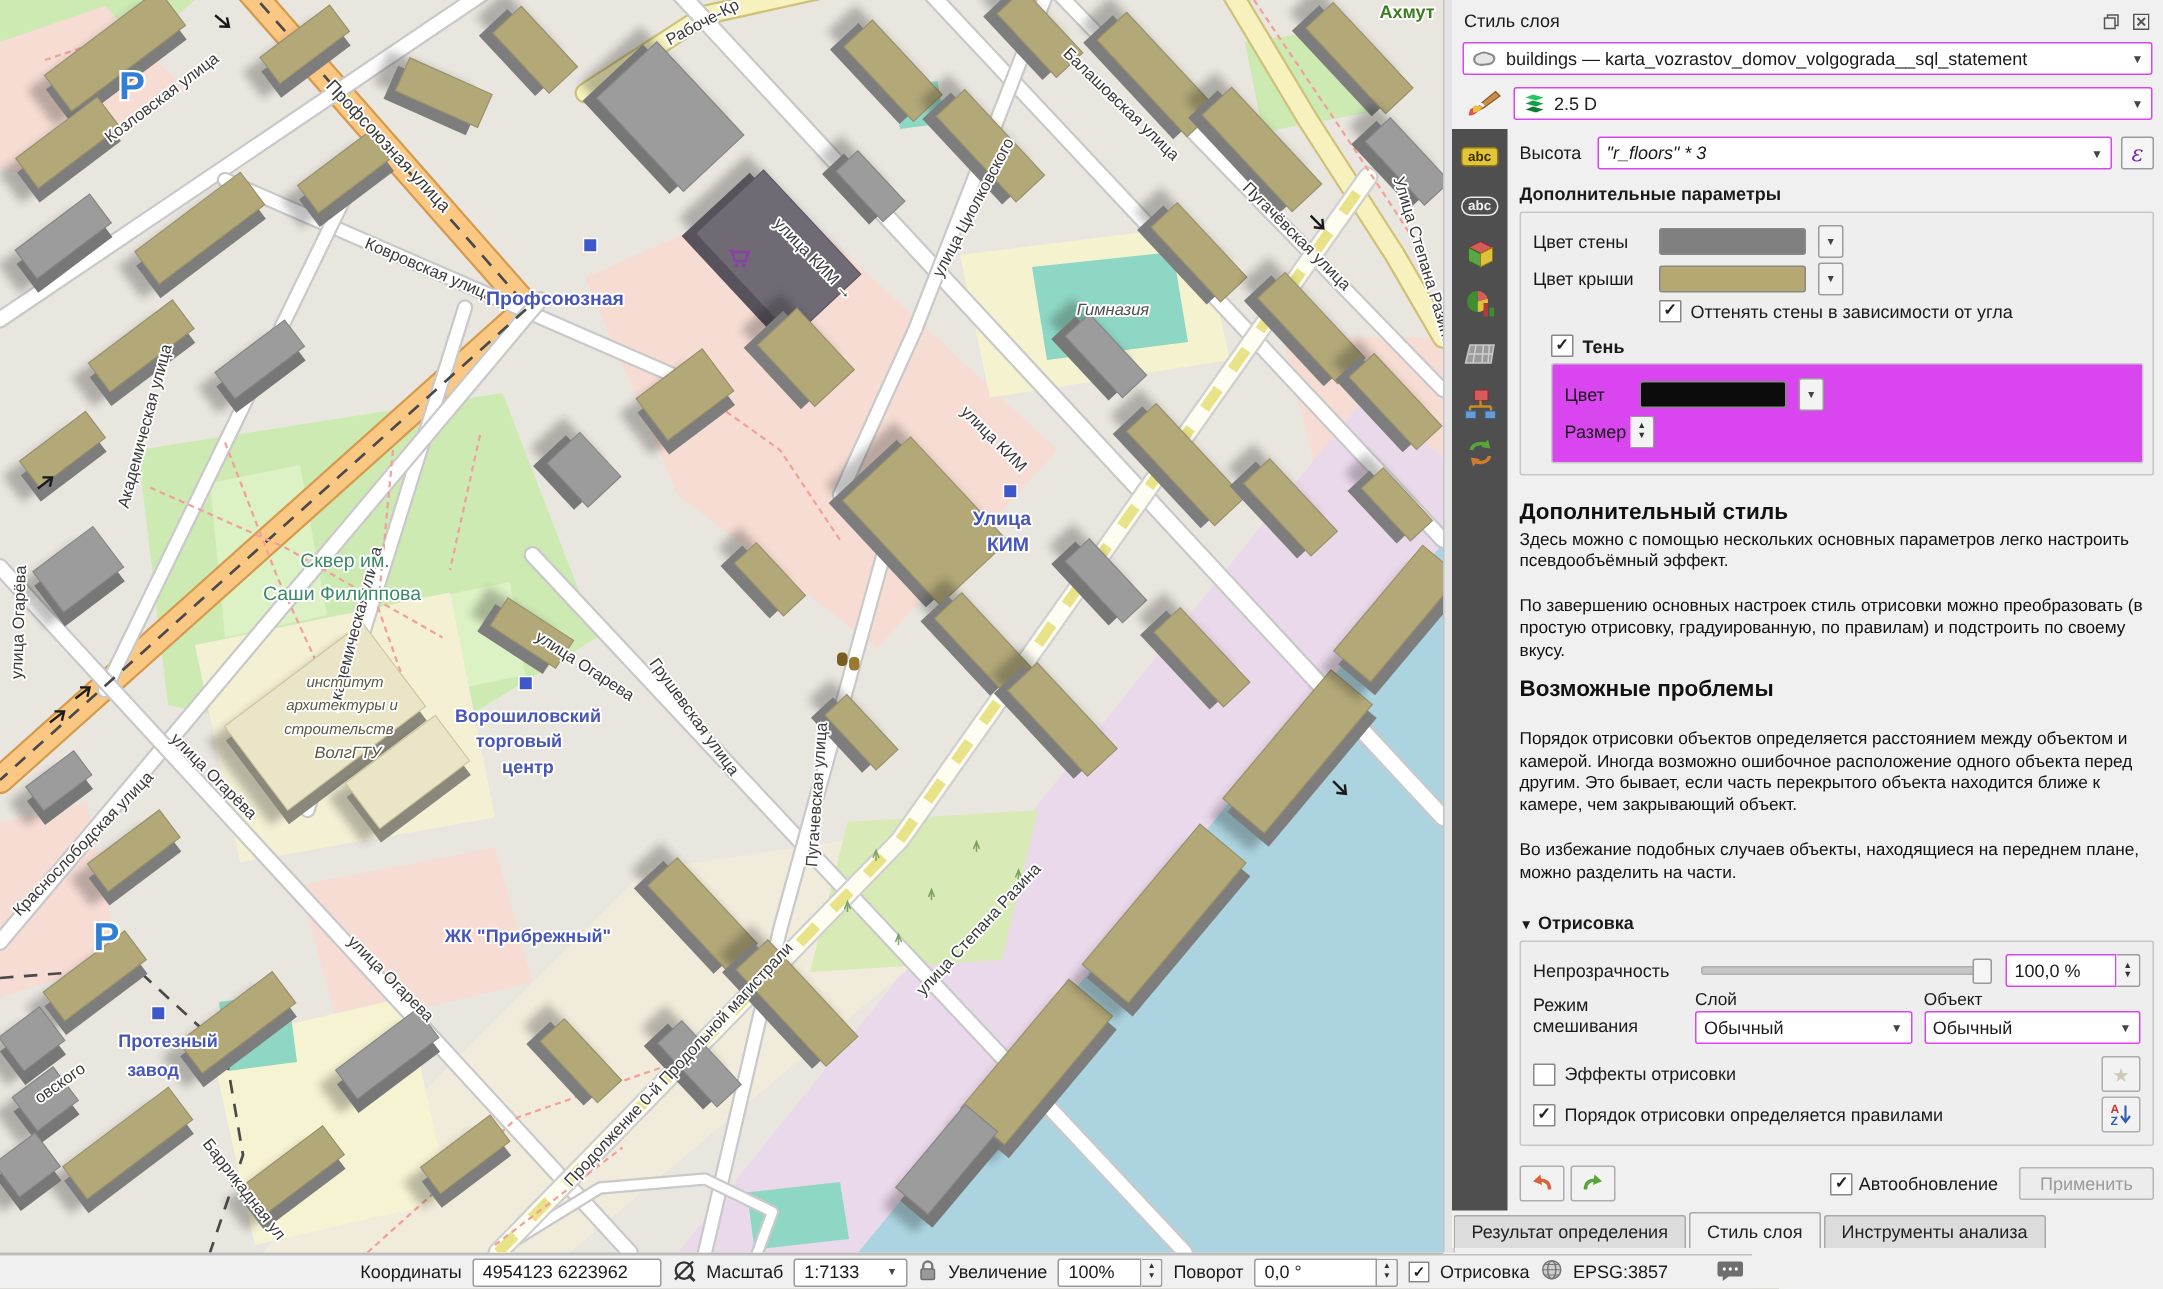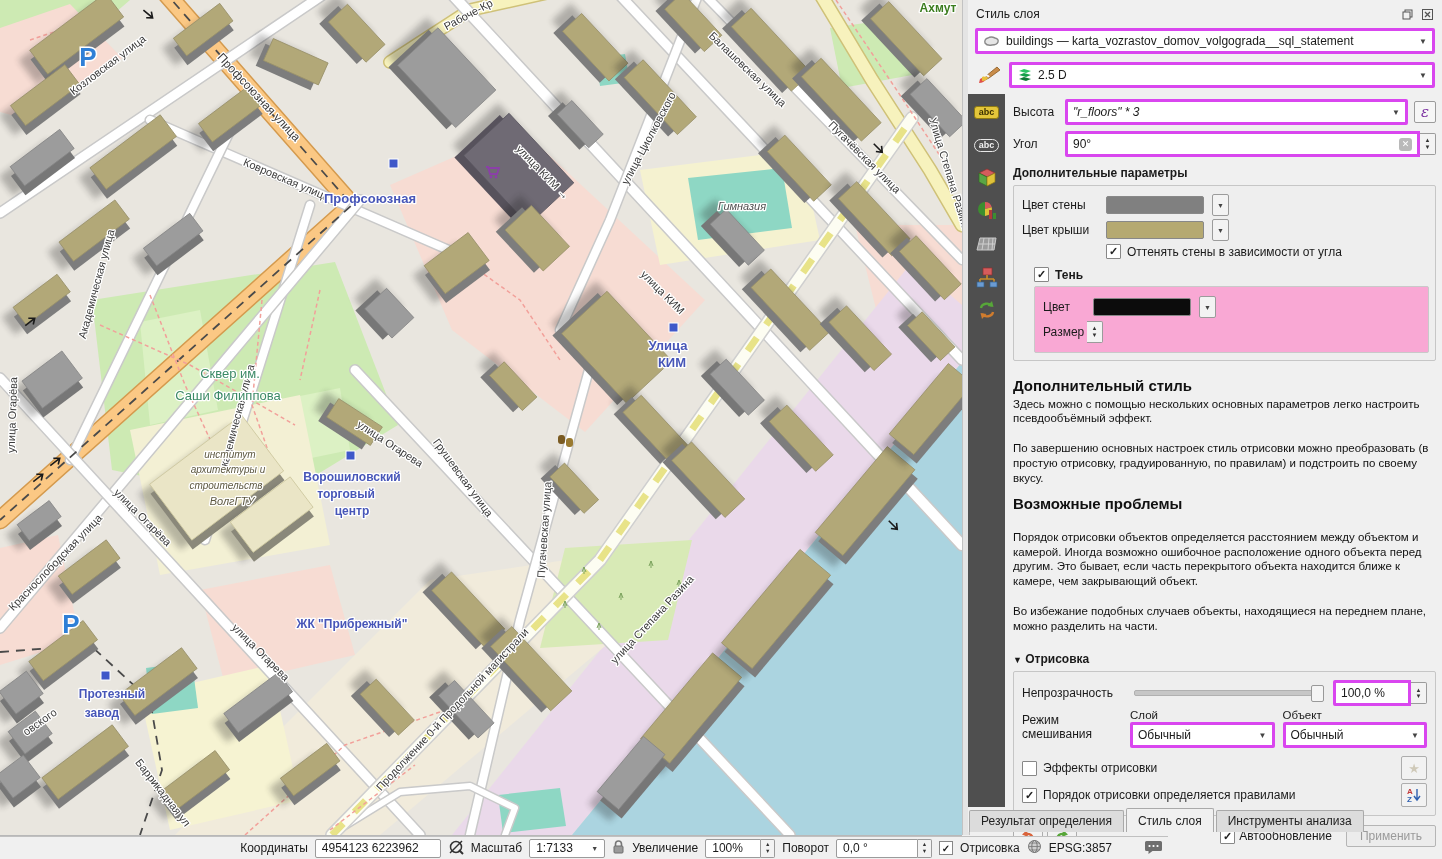--- a/index.html
+++ b/index.html
@@ -5,39 +5,39 @@
   html,body{margin:0;padding:0;background:#d4d0c8;font-family:"Liberation Sans",sans-serif;}
   #app{position:relative;width:1442px;height:859px;background:#f0f0f0;overflow:hidden;}
   
   #map-wrap{position:absolute;left:0;top:0;width:962px;height:835px;background:#e9e6df;border-bottom:1px solid #b8b8b8;}
   #splitter{position:absolute;left:962px;top:0;width:6px;height:835px;background:#e4e4e4;border-left:1px solid #c2c2c2;border-right:1px solid #c2c2c2;}
   
   #panel{position:absolute;left:968px;top:0;width:474px;height:832px;background:#f0f0f0;display:flex;flex-direction:column;font-size:12px;color:#1a1a1a;}
   .titlebar{height:24px;display:flex;align-items:center;padding:2px 6px 0 8px;}
   .titlebar .t{flex:1;}
   .tb-btn{width:15px;height:14px;display:flex;align-items:center;justify-content:center;margin-left:3px;border:1px solid transparent;}
-  .field,.combo{background:#fff;border:3px solid #d946ef;border-radius:2px;height:20px;display:flex;align-items:center;padding:0 5px;gap:5px;}
+  .field,.combo{background:#fff;border:1px solid #d946ef;border-radius:2px;height:20px;display:flex;align-items:center;padding:0 5px;gap:5px;}
   .combo .arrow{margin-left:auto;font-size:8px;color:#444;}
   .layer-combo-row{padding:2px 7px 4px 7px;}
   .renderer-row{display:flex;align-items:center;gap:8px;padding:4px 7px 6px 9px;}
   .panel-body{flex:1;display:flex;min-height:0;}
   .icon-strip{width:37px;background:#4f4f4f;display:flex;flex-direction:column;align-items:center;padding-top:6px;gap:9px;flex-shrink:0;}
   .strip-icon{width:26px;height:24px;display:flex;align-items:center;justify-content:center;}
   .abc-tag{background:#e3c53a;border:1px solid #8f7a13;border-radius:3px;color:#3c3000;font-size:9px;font-weight:bold;padding:1px 4px;line-height:1;}
   .abc-bub{border:1.5px solid #e8e8e8;border-radius:8px;color:#f2f2f2;font-size:9px;font-weight:bold;padding:1px 4px;line-height:1;}
   .content{flex:1;display:flex;flex-direction:column;padding:2px 4px 0 6px;min-width:0;}
   .row{display:flex;align-items:center;gap:6px;margin:3px 2px;}
   .row .lab{width:46px;flex-shrink:0;}
   .grow{flex:1;min-width:0;}
   .spin{display:flex;flex-direction:column;justify-content:center;width:15px;height:20px;border:1px solid #9b9b9b;border-left:none;background:#f3f3f3;font-size:6px;color:#333;align-items:center;line-height:1.1;border-radius:0 2px 2px 0;}
   .eps-btn{width:20px;height:20px;border:1px solid #9b9b9b;border-radius:2px;background:#f6f6f6;color:#7a2fa0;font-family:"DejaVu Serif",serif;font-style:italic;font-size:15px;display:flex;align-items:center;justify-content:center;}
   .clear-x{width:13px;height:13px;border-radius:3px;background:#b9b9b9;color:#fff;font-size:9px;display:flex;align-items:center;justify-content:center;margin-left:auto;}
   .h-bold{font-weight:bold;margin:6px 2px 2px 2px;}
   .gb{border:1px solid #c6c6c6;background:#eeeeee;border-radius:2px;margin:3px 2px;padding:5px 6px;}
-  .gb-inner{border:1px solid #c9c9c9;background:#f9a8d4;border-radius:2px;margin:4px 0 2px 14px;padding:6px 6px;}
+  .gb-inner{border:1px solid #c9c9c9;background:#d946ef;border-radius:2px;margin:4px 0 2px 14px;padding:6px 6px;}
   .cb{width:13px;height:13px;background:#fff;border:1px solid #878787;border-radius:1px;display:inline-flex;align-items:center;justify-content:center;font-size:11px;font-weight:bold;color:#222;flex-shrink:0;line-height:1;}
   .swatch{width:96px;height:16px;border:1px solid #888;border-radius:2px;}
   .sw-arrow{width:15px;height:20px;border:1px solid #9b9b9b;border-radius:2px;background:#f3f3f3;display:flex;align-items:center;justify-content:center;font-size:7px;color:#444;margin-left:2px;}
   .note{font-size:11.5px;line-height:1.3;margin:4px 2px;color:#111;}
   .note b{display:block;margin:8px 0 1px 0;font-size:15px;}
   .slider{flex:1;height:4px;background:#c6c6c6;border:1px solid #b0b0b0;border-radius:2px;position:relative;margin:0 4px;}
   .slider .h{position:absolute;right:-2px;top:-6px;width:11px;height:15px;background:#f5f5f5;border:1px solid #999;border-radius:2px;}
   .blend-grid{display:flex;gap:8px;flex:1;}
   .blend-col{flex:1;display:flex;flex-direction:column;gap:1px;}
   .blend-col .mini{font-size:11.5px;}
@@ -610,31 +610,20 @@
     <div class="content">
       <div class="row">
         <span class="lab">Высота</span>
         <div class="field grow" style="font-style:italic;">
           <span>"r_floors" * 3</span>
           <span class="arrow" style="margin-left:auto;font-size:8px;color:#444;">▼</span>
         </div>
         <span class="eps-btn">ε</span>
       </div>
 
-      <div class="row">
-        <span class="lab">Угол</span>
-        <div class="field grow" style="border-radius:2px 0 0 2px;">
-          <span>90°</span>
-          <span class="clear-x">✕</span>
-        </div>
-        <span class="spin" style="margin-left:-6px;">
-              <span>▲</span>
-              <span>▼</span>
-            </span>
-      </div>
 
       <div class="h-bold">Дополнительные параметры</div>
 
       <div class="gb">
         <div class="row">
           <span style="width:78px;">Цвет стены</span>
           <span class="swatch" id="wall-swatch" style="background: rgb(128, 128, 128);"></span>
           <span class="sw-arrow">▼</span>
         </div>
         <div class="row">

